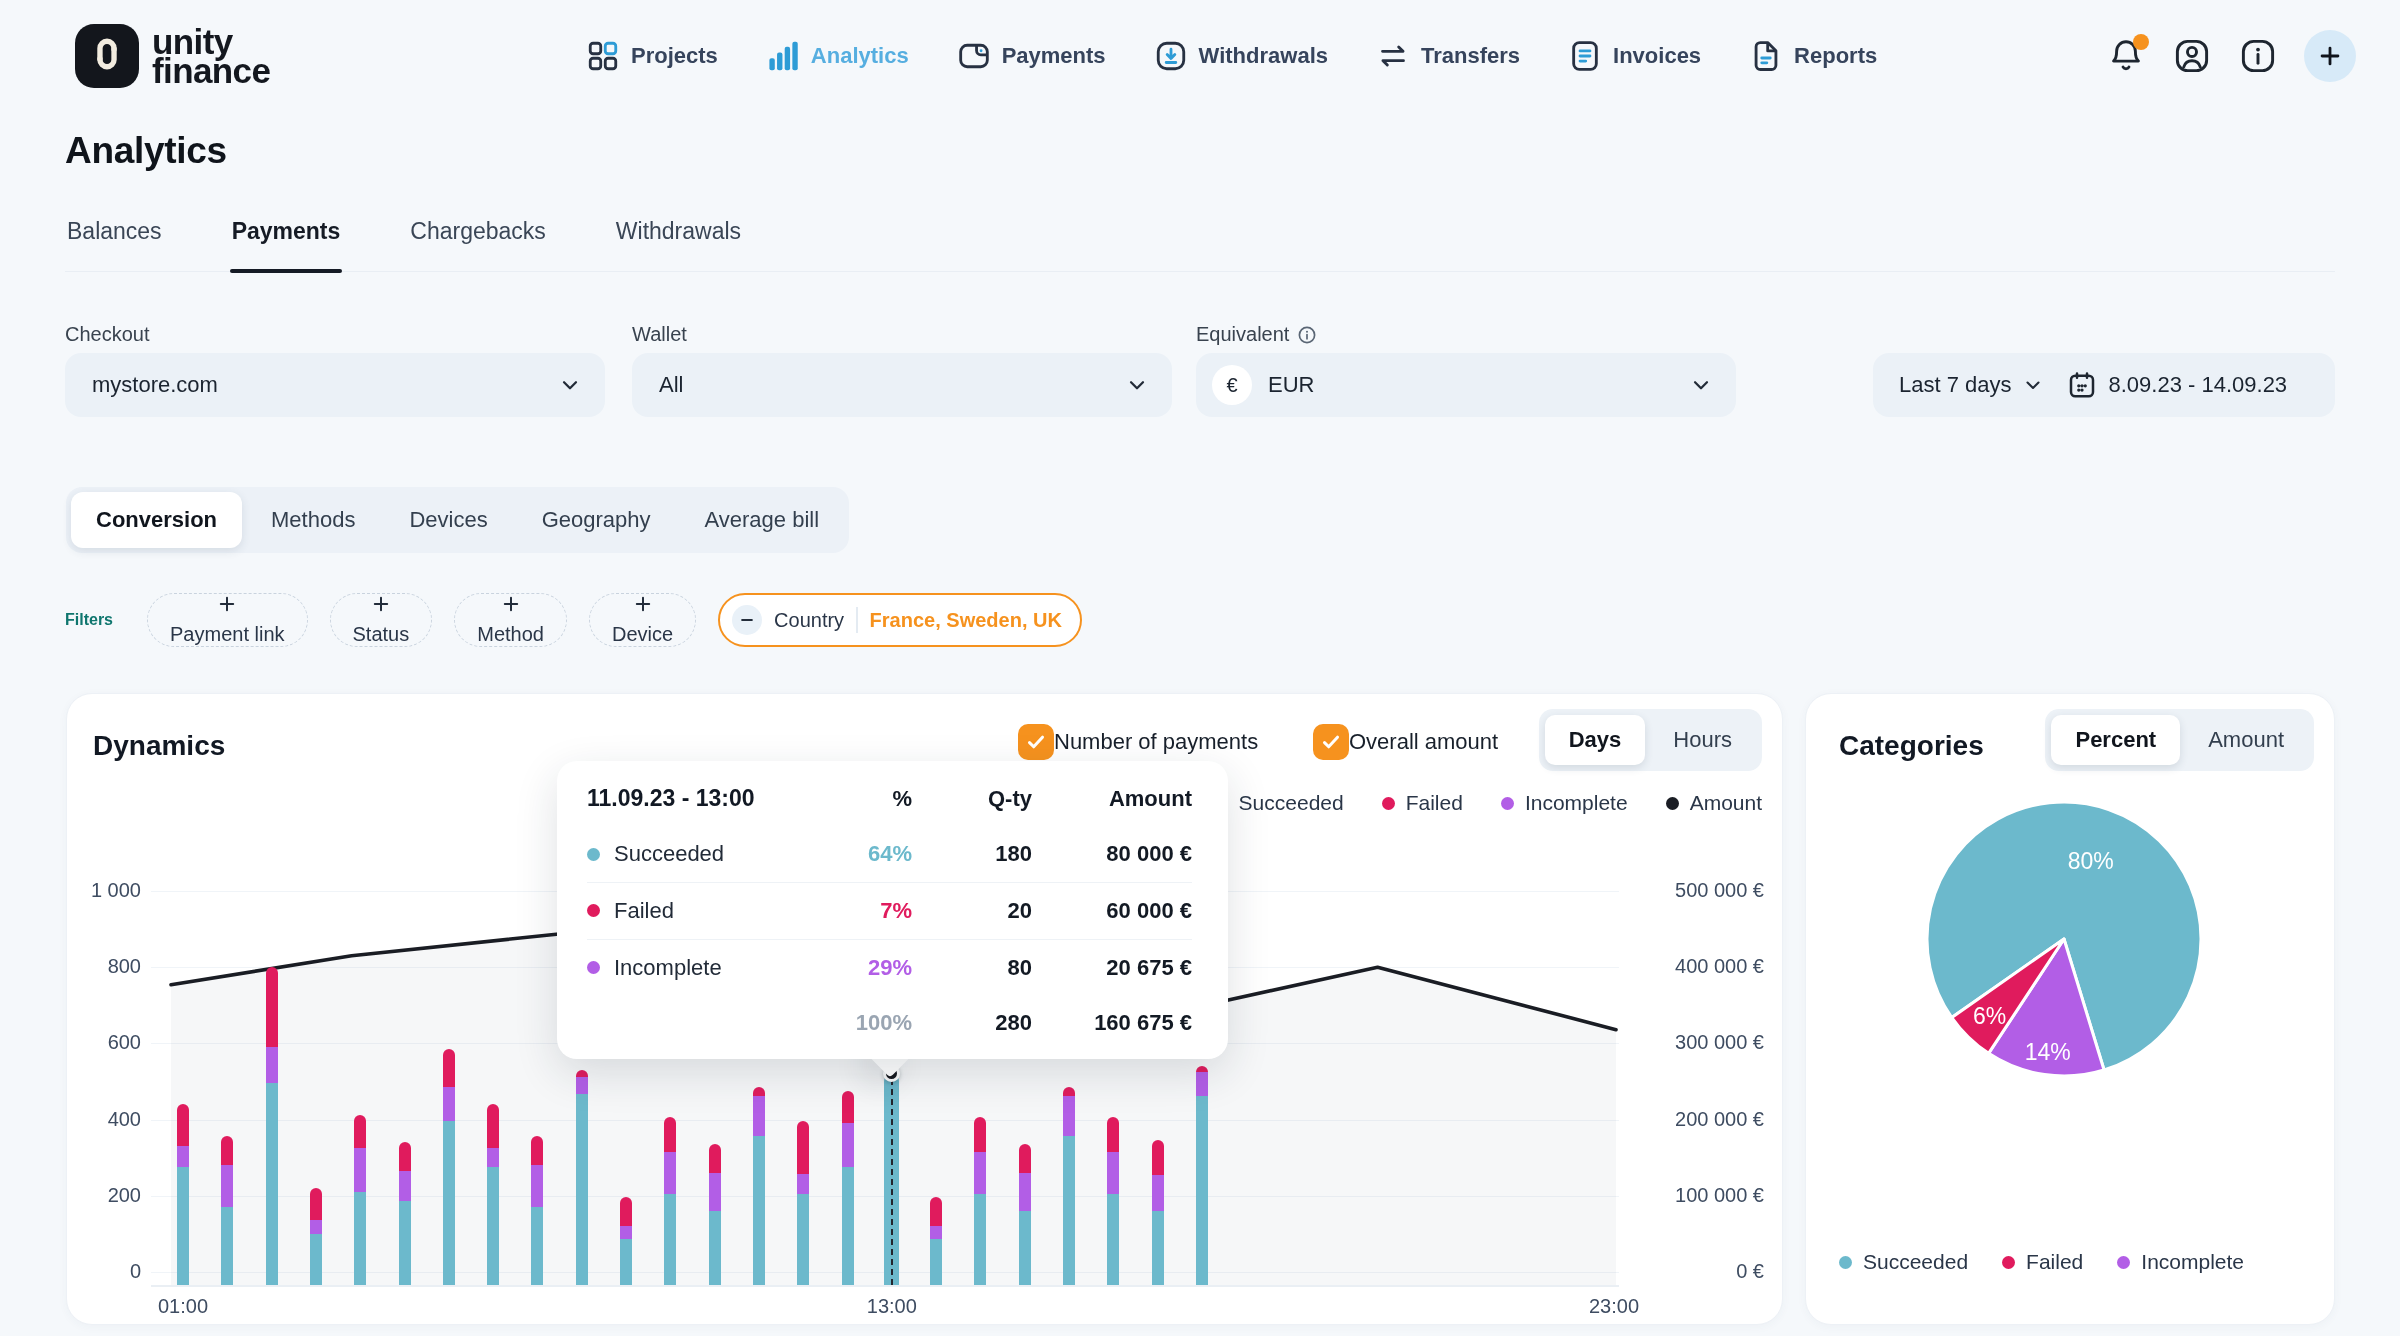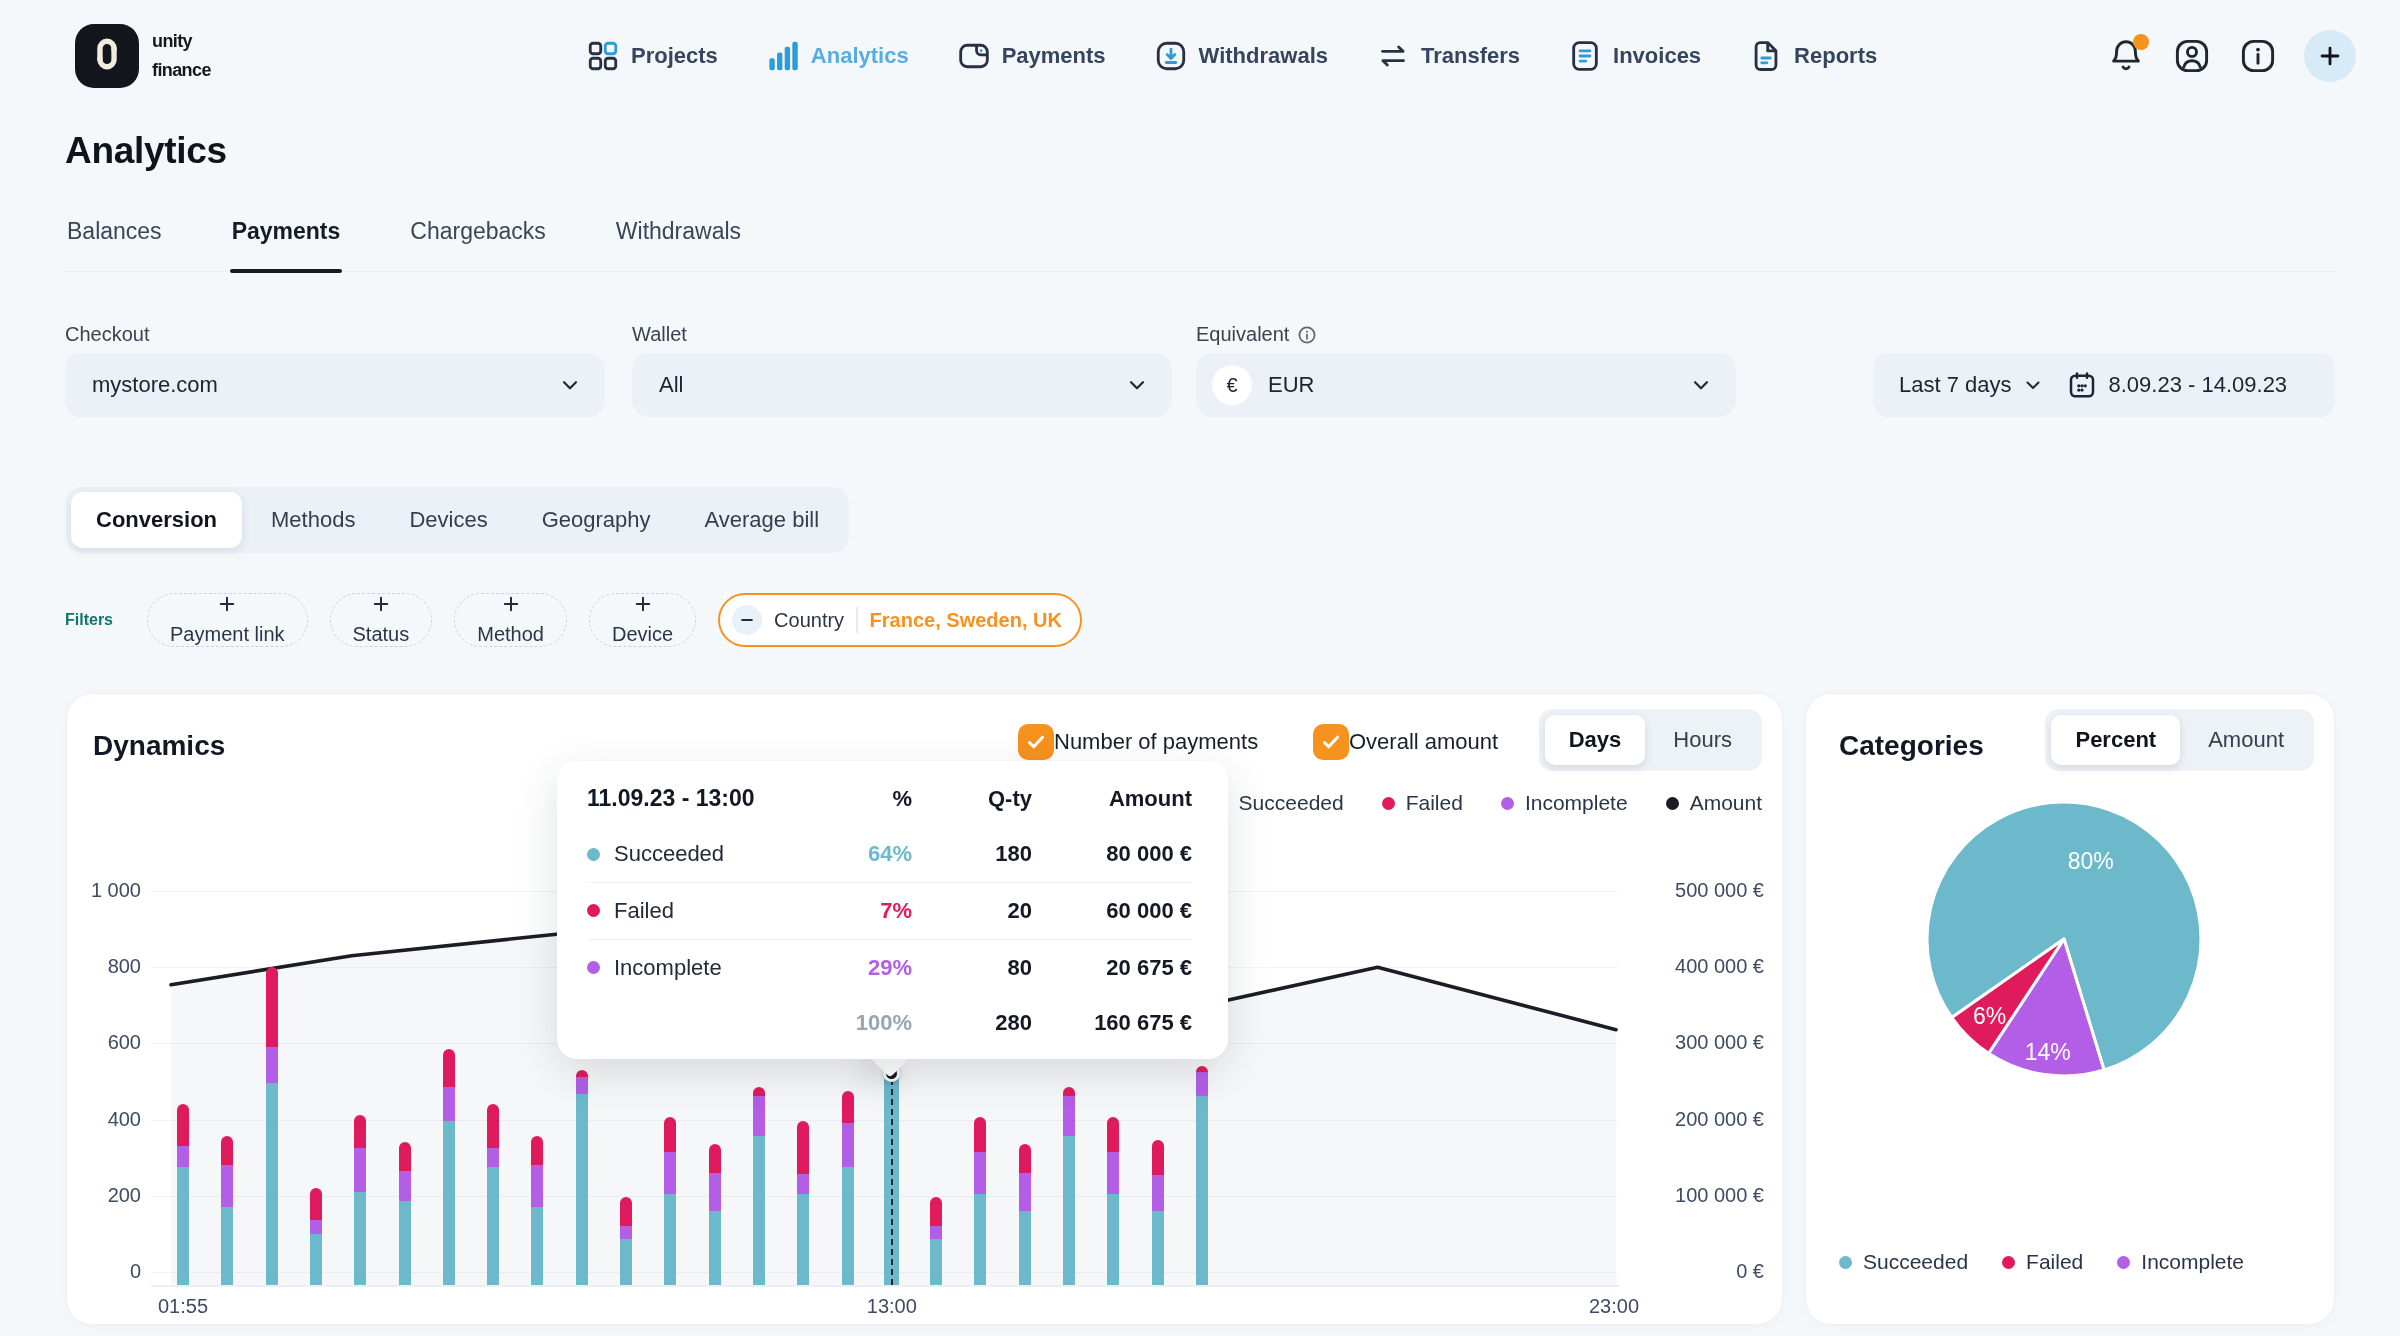--- a/index.html
+++ b/index.html
@@ -4,21 +4,21 @@
 <style>
   * { margin:0; padding:0; box-sizing:border-box; }
   html,body { background:#E9EEF3; }
   body { font-family:"Liberation Sans", sans-serif; }
   #stage { position:relative; width:2400px; height:1336px; background:#F5F8FB; overflow:hidden; color:#1B2430; }
 
   
   #topnav { position:absolute; left:0; top:0; width:2400px; height:112px; }
   #logo { position:absolute; left:75px; top:24px; width:64px; height:64px; border-radius:19px; background:#13161C; display:flex; align-items:center; justify-content:center; }
   #logo svg { width:46px; height:46px; }
-  #brand { position:absolute; left:152px; top:27px; font-size:18px; line-height:29px; font-weight:800; letter-spacing:-0.6px; color:#14181F; }
+  #brand { position:absolute; left:152px; top:27px; font-size:35px; line-height:29px; font-weight:800; letter-spacing:-0.6px; color:#14181F; }
   #nav-items { position:absolute; left:586px; top:0; height:112px; display:flex; align-items:center; gap:48px; }
   .nav-item { display:flex; align-items:center; gap:11px; font-size:22px; font-weight:600; color:#36445C; cursor:pointer; white-space:nowrap; }
   .nav-item .ic { width:34px; height:34px; flex:0 0 auto; }
   .nav-item .ic svg { width:100%; height:100%; }
   .nav-item.active { color:#56AEE0; }
   #nav-actions { position:absolute; right:44px; top:0; height:112px; display:flex; align-items:center; gap:26px; }
   .action-btn { position:relative; width:40px; height:40px; cursor:pointer; display:flex; align-items:center; justify-content:center; }
   .action-btn svg { width:38px; height:38px; }
   .action-btn .badge { position:absolute; top:-2px; right:-3px; width:16px; height:16px; border-radius:50%; background:#F6921E; }
   .action-btn.circle { width:52px; height:52px; border-radius:50%; background:#D7EAF8; }
@@ -530,21 +530,21 @@
         <div class="bar" style="left: 1084.6px; top: 446.22px; width: 12px; height: 144.78px;">
           <div style="height: 34.29px; background: rgb(224, 27, 93);"></div>
           <div style="height: 36.195px; background: rgb(178, 94, 230);"></div>
           <div style="height: 74.295px; background: rgb(108, 185, 204);"></div>
         </div>
         <div class="bar" style="left: 1128.9px; top: 371.925px; width: 12px; height: 219.075px;">
           <div style="height: 5.715px; background: rgb(224, 27, 93);"></div>
           <div style="height: 24.765px; background: rgb(178, 94, 230);"></div>
           <div style="height: 188.595px; background: rgb(108, 185, 204);"></div>
         </div>
-        <div class="xtick" style="left: 116px;">01:55</div>
+        <div class="xtick" style="left: 116px;">01:00</div>
         <div class="xtick" style="left: 824.8px;">13:00</div>
         <div class="xtick" style="left: 1547px;">23:00</div>
       </div>
 
     <div id="tooltip-pointer"></div>
     <div id="tooltip">
       <div class="tt-row">
         <span class="tt-title">11.09.23 - 13:00</span>
         <span class="tt-h">%</span>
         <span class="tt-h">Q-ty</span>

